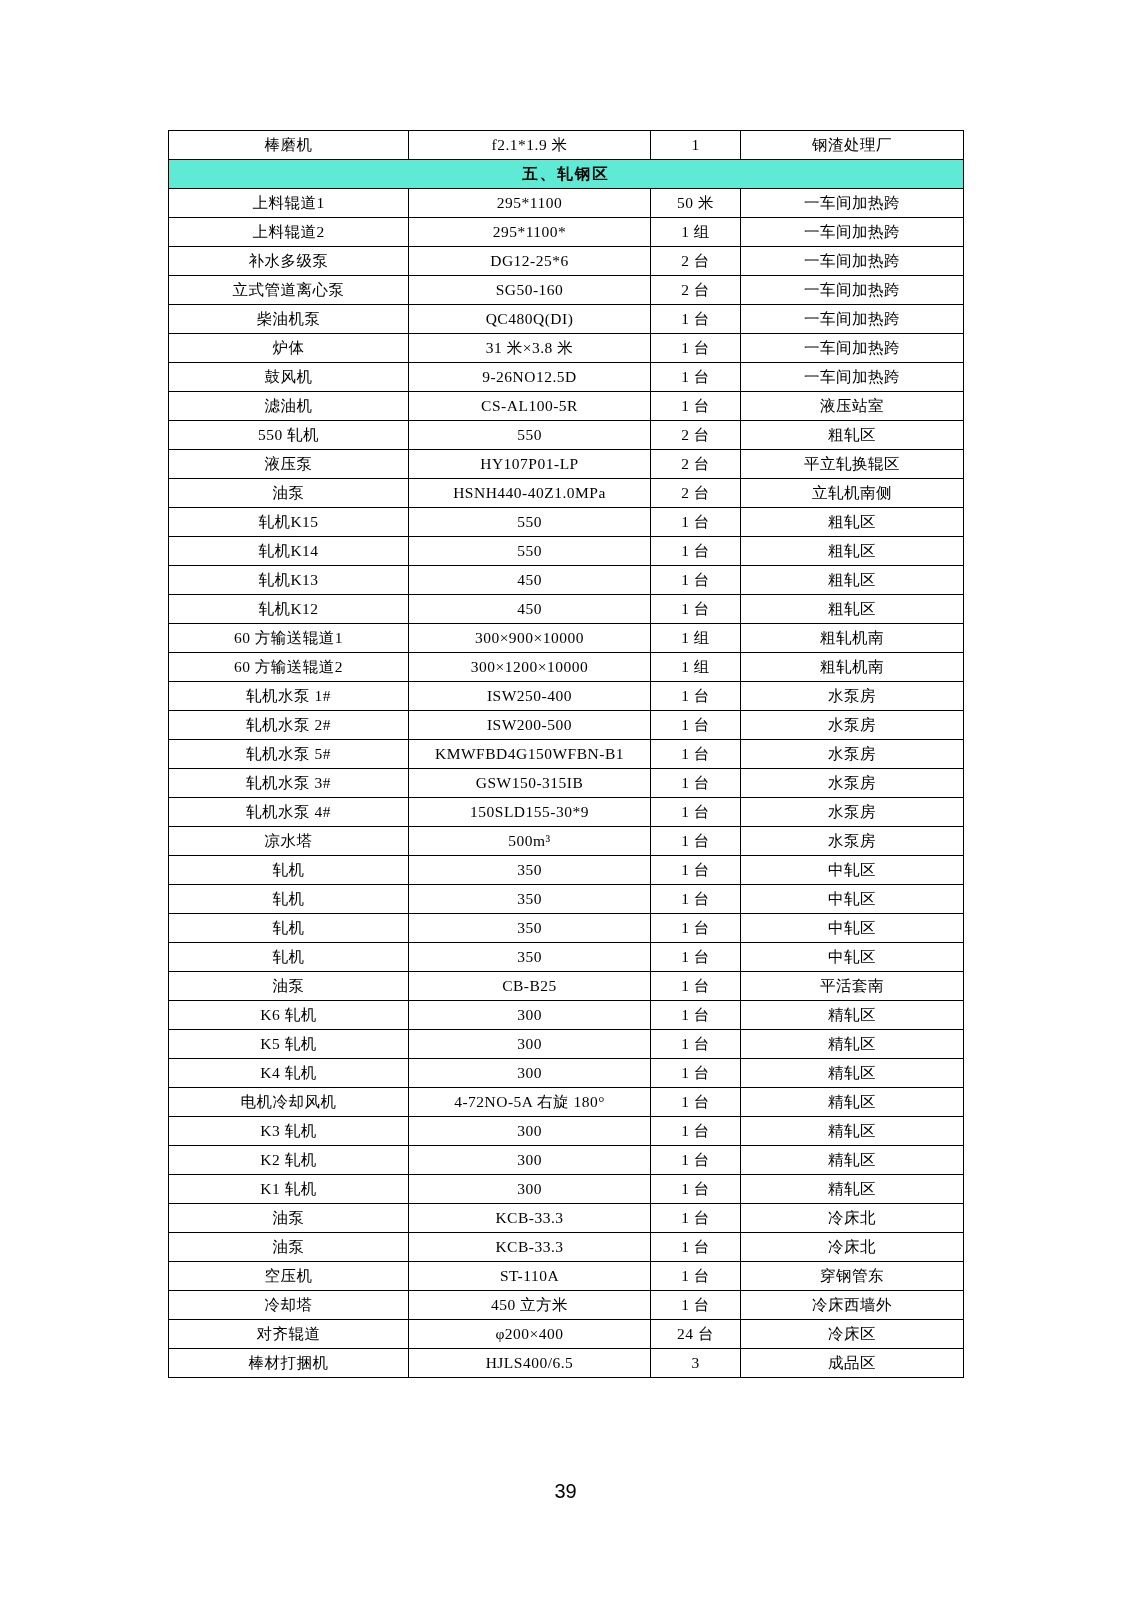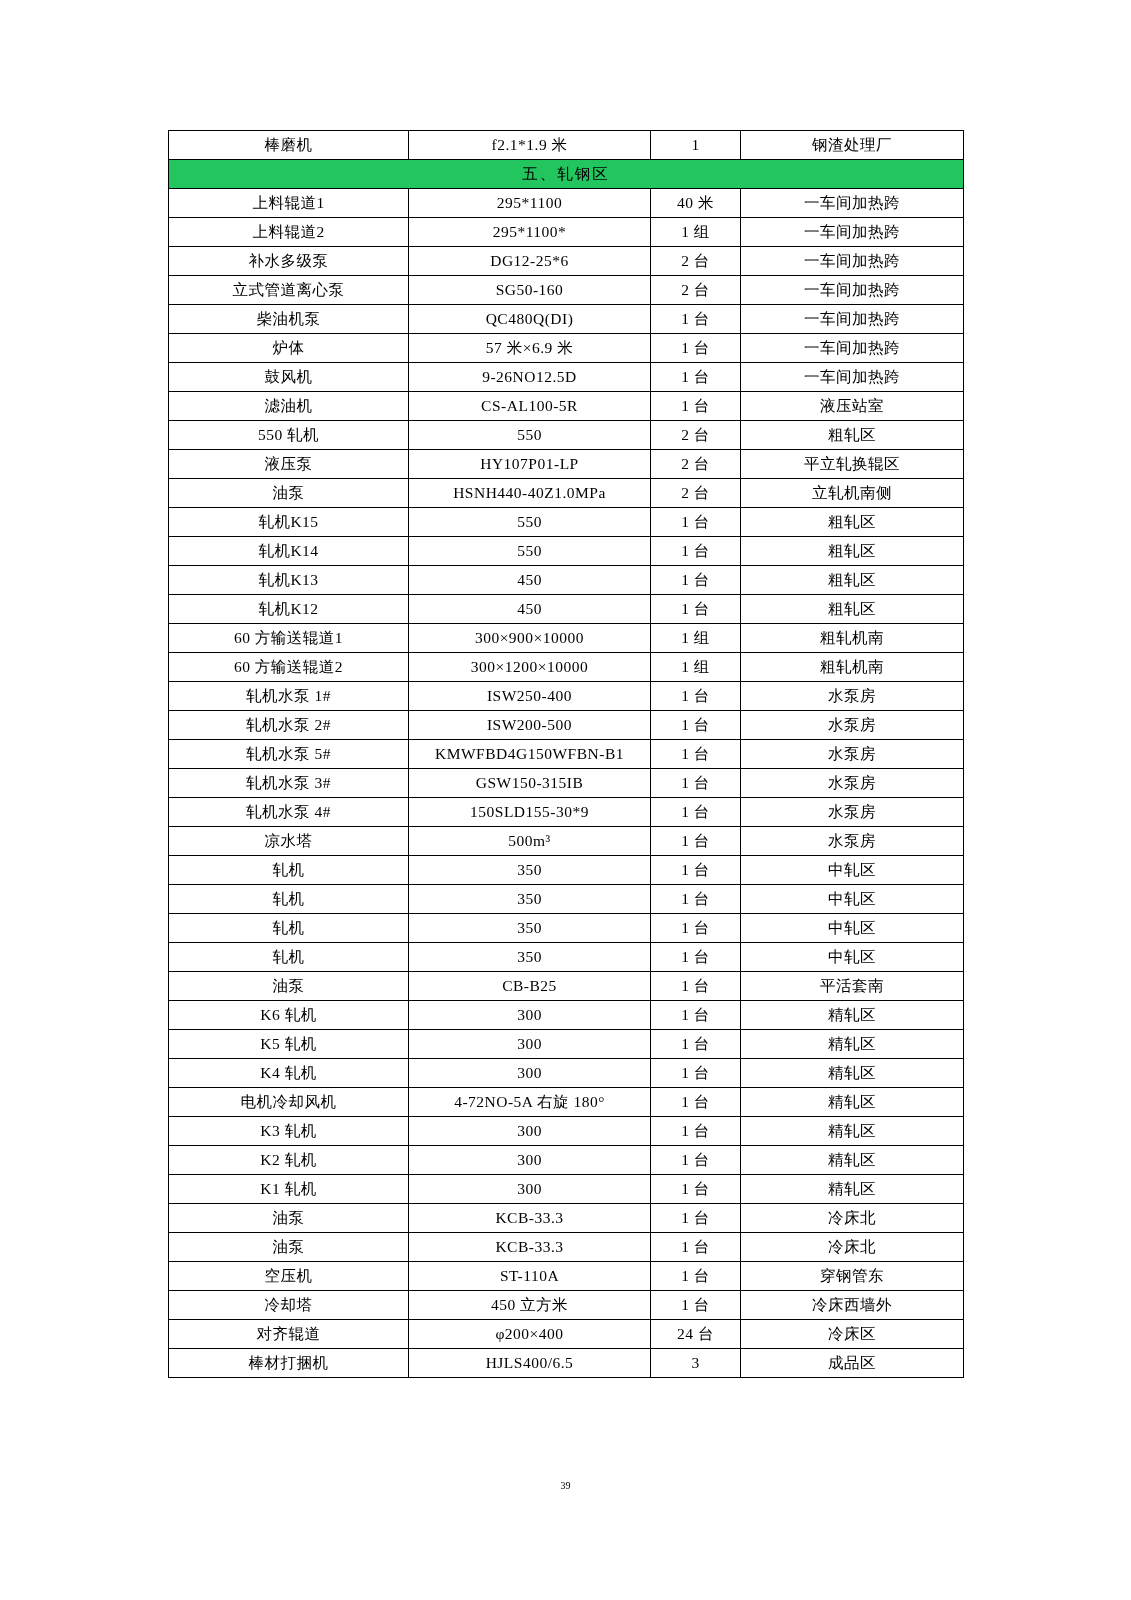--- a/index.html
+++ b/index.html
@@ -43,32 +43,32 @@
     font-family: "Liberation Serif", serif;
     letter-spacing: 0.5px;
     height: 24px;
   }
   col.c1 { width: 240px; }
   col.c2 { width: 242px; }
   col.c3 { width: 90px; }
   col.c4 { width: 223px; }
 
   tr.section td {
-    background: #22c55e;
-    font-weight: normal;
+    background: #5eead4;
+    font-weight: bold;
     letter-spacing: 2px;
   }
   .page-number {
     position: absolute;
     left: 0;
     top: 1480px;
     width: 1131px;
     text-align: center;
-    font-size: 10px;
-    font-family: Liberation Serif, serif;
+    font-size: 20px;
+    font-family: Liberation Sans, sans-serif;
   }
 </style>
 </head>
 <body>
 
 <div class="page">
   <div class="table-wrap">
     <table class="equip">
       <colgroup>
         <col class="c1">
@@ -82,21 +82,21 @@
             <td>f2.1*1.9 米</td>
             <td>1</td>
             <td>钢渣处理厂</td>
           </tr>
           <tr class="section">
             <td colspan="4">五、轧钢区</td>
           </tr>
           <tr>
             <td>上料辊道1</td>
             <td>295*1100</td>
-            <td>40 米</td>
+            <td>50 米</td>
             <td>一车间加热跨</td>
           </tr>
           <tr>
             <td>上料辊道2</td>
             <td>295*1100*</td>
             <td>1 组</td>
             <td>一车间加热跨</td>
           </tr>
           <tr>
             <td>补水多级泵</td>
@@ -111,21 +111,21 @@
             <td>一车间加热跨</td>
           </tr>
           <tr>
             <td>柴油机泵</td>
             <td>QC480Q(DI)</td>
             <td>1 台</td>
             <td>一车间加热跨</td>
           </tr>
           <tr>
             <td>炉体</td>
-            <td>57 米×6.9 米</td>
+            <td>31 米×3.8 米</td>
             <td>1 台</td>
             <td>一车间加热跨</td>
           </tr>
           <tr>
             <td>鼓风机</td>
             <td>9-26NO12.5D</td>
             <td>1 台</td>
             <td>一车间加热跨</td>
           </tr>
           <tr>

